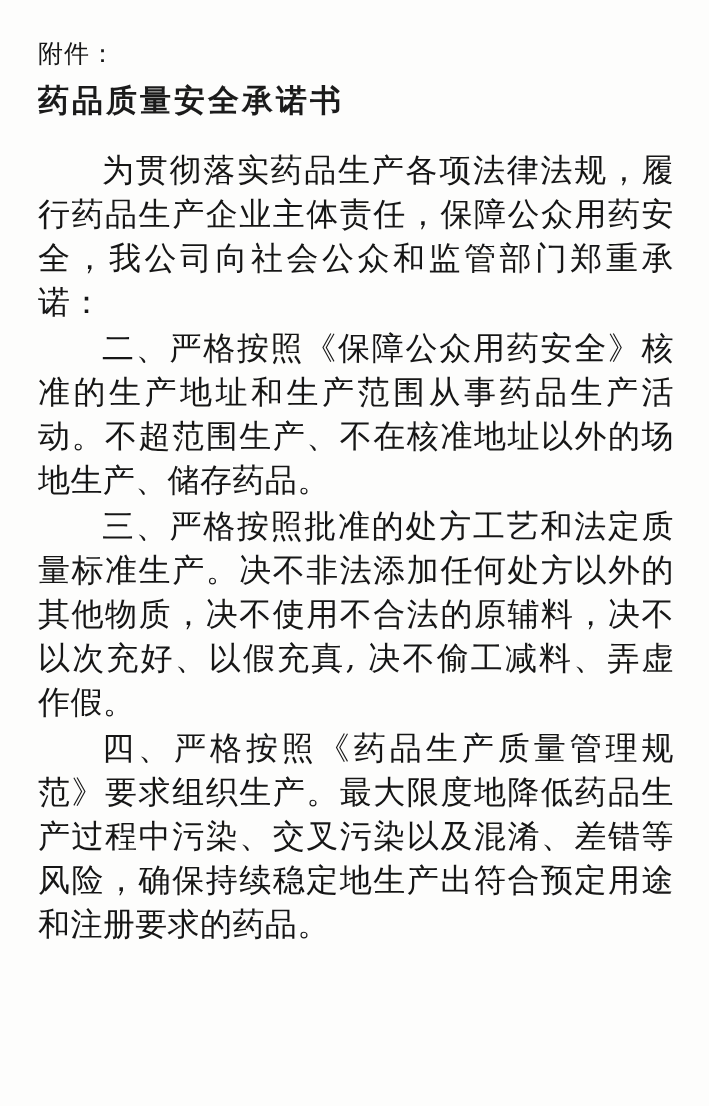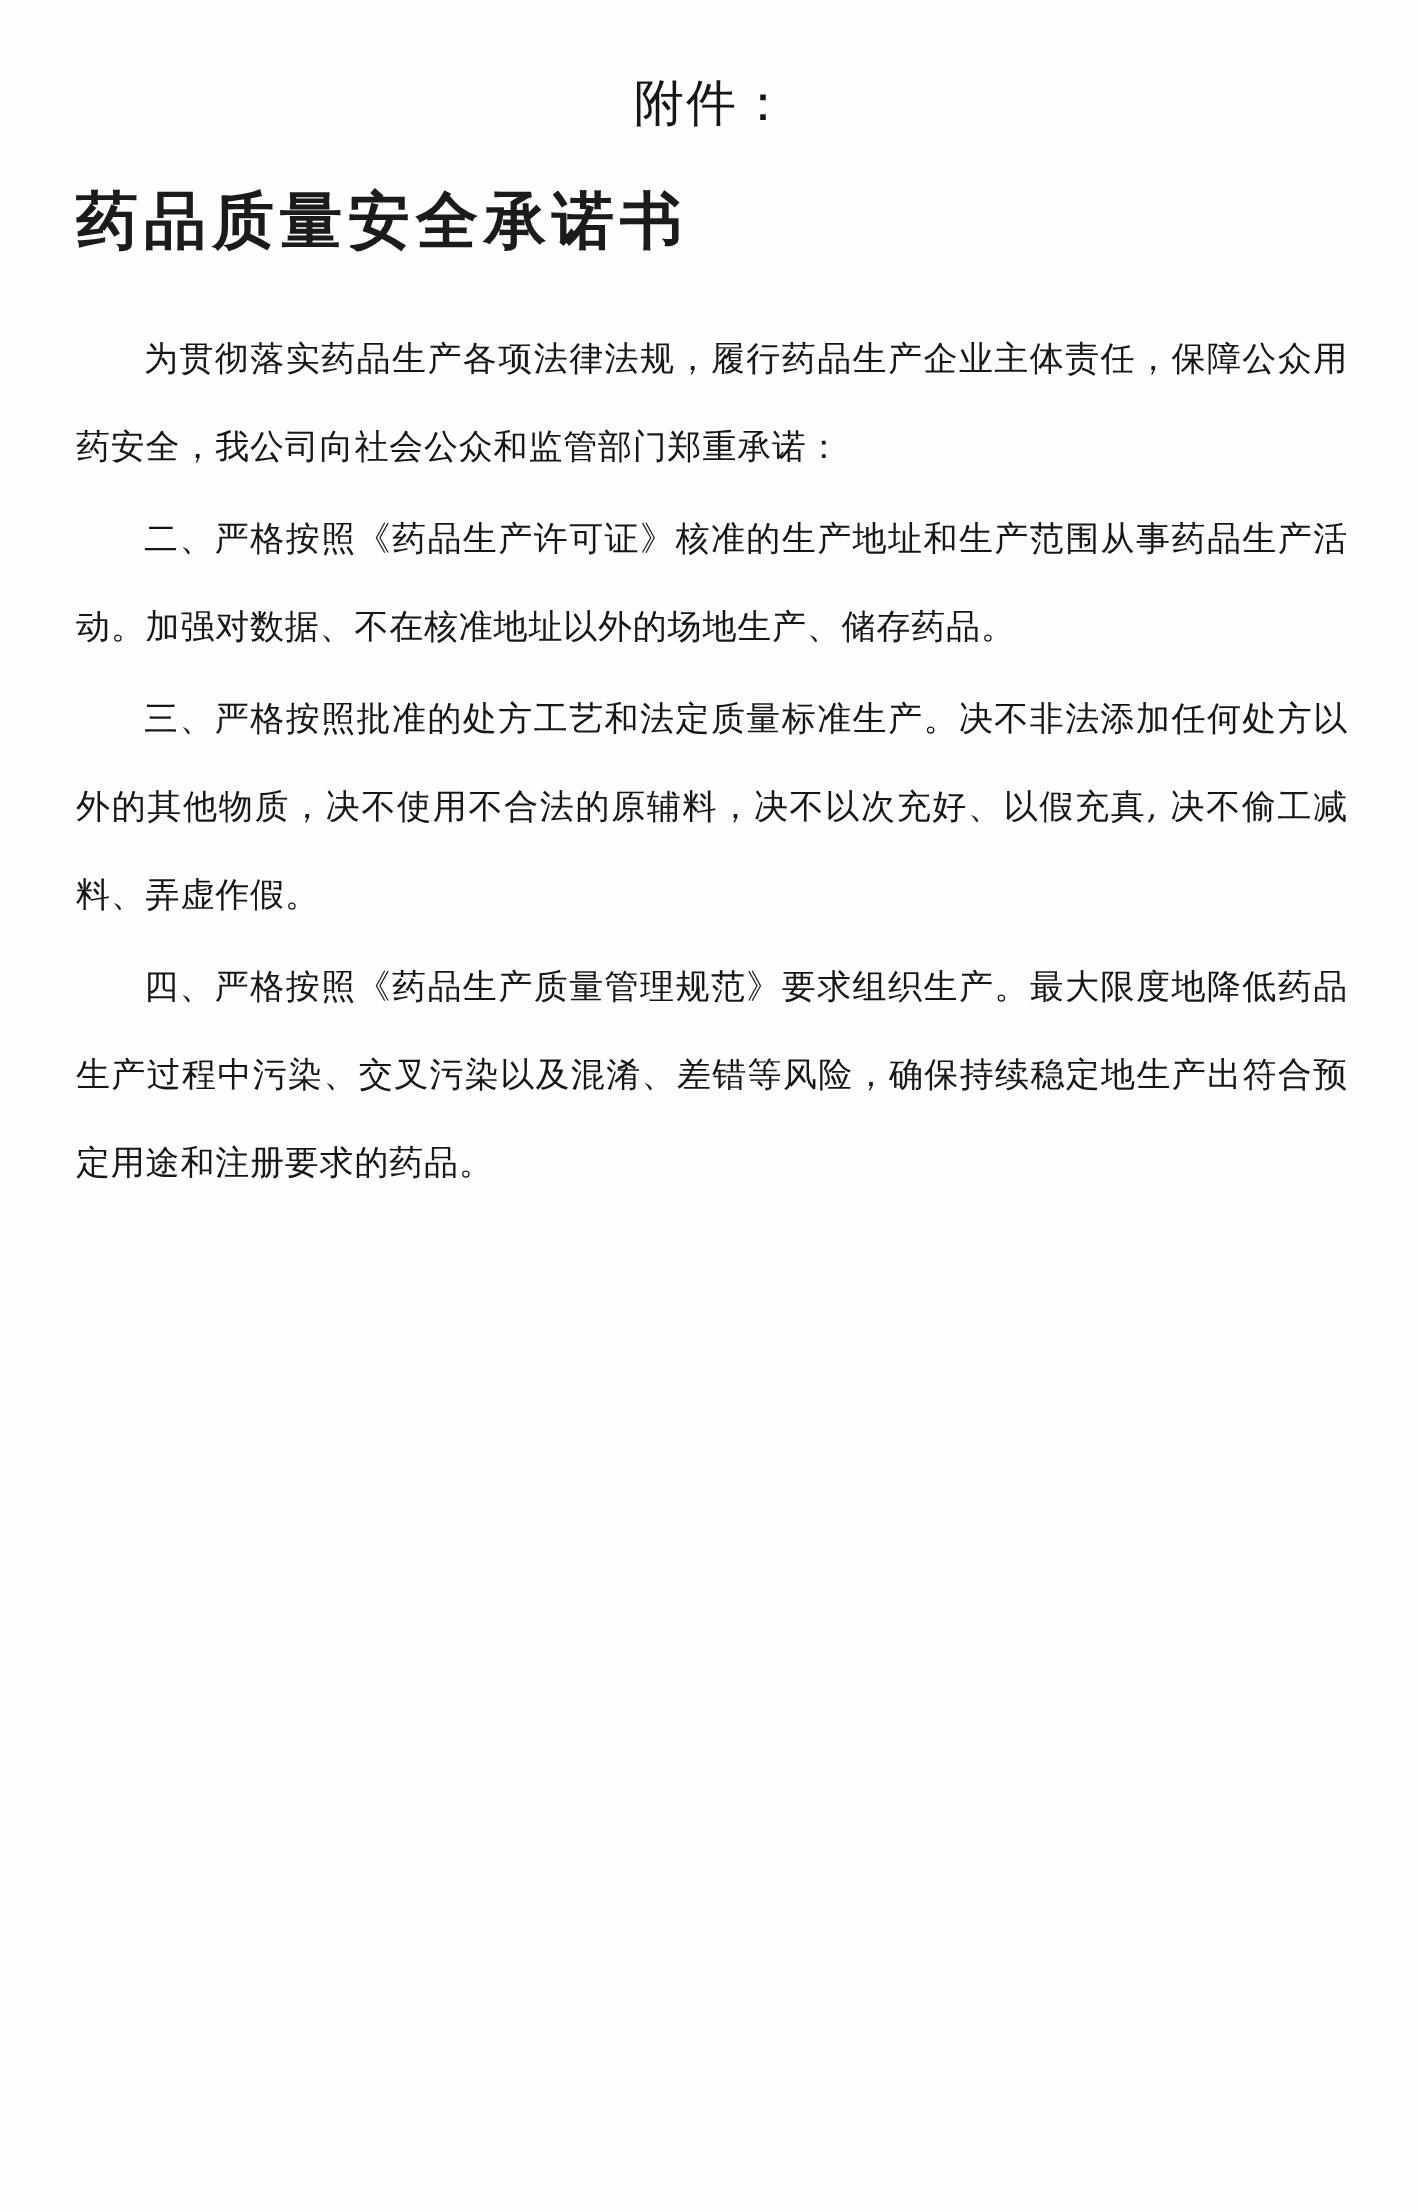--- a/index.html
+++ b/index.html
@@ -26,34 +26,33 @@
   .doc-body {
     position: absolute;
     left: 38px;
     top: 38px;
     width: 636px;
   }
   .attachment-label {
     font-size: 25px;
     letter-spacing: 1px;
     line-height: 1.2;
-    margin: 0 0 22px 0;
-    font-family: Liberation Serif, serif;
-    text-align: center;
+    margin: 0 0 12px 0;
+    font-family: Liberation Sans, sans-serif;
   }
   .doc-title {
     text-align: left;
     font-size: 31px;
     font-weight: bold;
     letter-spacing: 3px;
     margin: 8px 0 26px 0;
     font-family: "DejaVu Sans", "Liberation Sans", sans-serif;
   }
   .para {
-    font-size: 17px;
+    font-size: 32px;
     line-height: 44px;
     text-indent: 2em;
     margin: 0 0 2px 0;
     text-align: justify;
     text-justify: inter-ideograph;
     letter-spacing: 0.4px;
   }
   
   .para, .attachment-label { color: #161616; }
 </style>
@@ -63,21 +62,21 @@
 <div class="page">
   <div class="doc-body">
 
     <div class="attachment-label">附件：</div>
 
     <div class="doc-title">药品质量安全承诺书</div>
 
     <p class="para">为贯彻落实药品生产各项法律法规，履行药品生产企业主体责任，保障公众用药安全，我公司向社会公众和监管部门郑重承诺：</p>
 
 
-    <p class="para">二、严格按照《药品生产许可证》核准的生产地址和生产范围从事药品生产活动。加强对数据、不在核准地址以外的场地生产、储存药品。</p>
+    <p class="para">二、严格按照《保障公众用药安全》核准的生产地址和生产范围从事药品生产活动。不超范围生产、不在核准地址以外的场地生产、储存药品。</p>
 
     <p class="para">三、严格按照批准的处方工艺和法定质量标准生产。决不非法添加任何处方以外的其他物质，决不使用不合法的原辅料，决不以次充好、以假充真, 决不偷工减料、弄虚作假。</p>
 
     <p class="para">四、严格按照《药品生产质量管理规范》要求组织生产。最大限度地降低药品生产过程中污染、交叉污染以及混淆、差错等风险，确保持续稳定地生产出符合预定用途和注册要求的药品。</p>
 
 
   </div>
 </div>
 
 </body></html>

